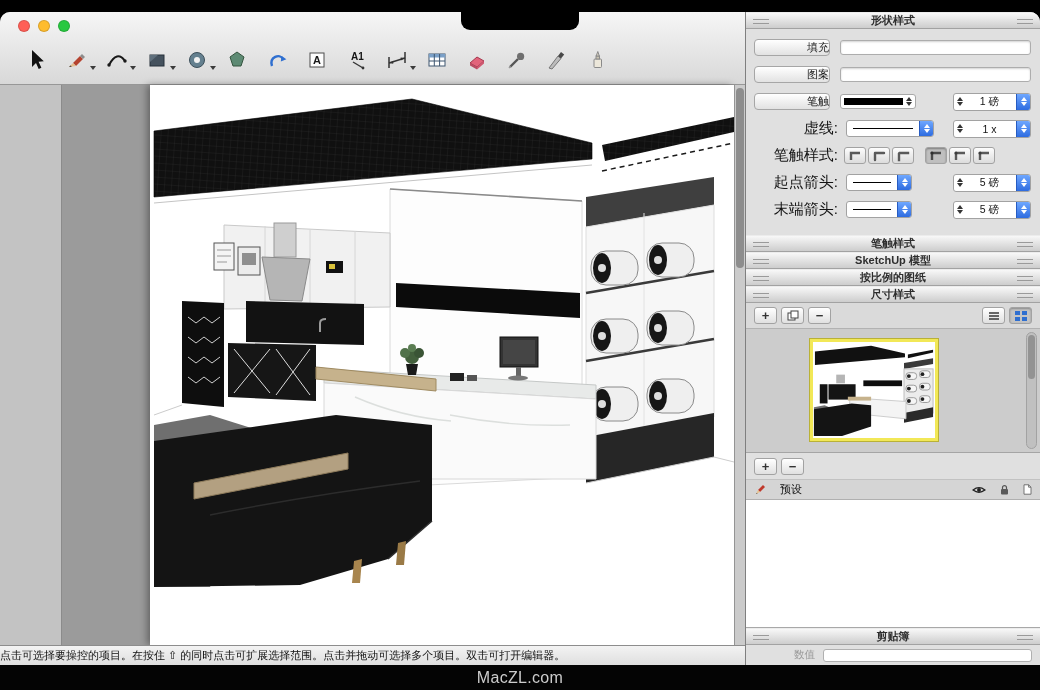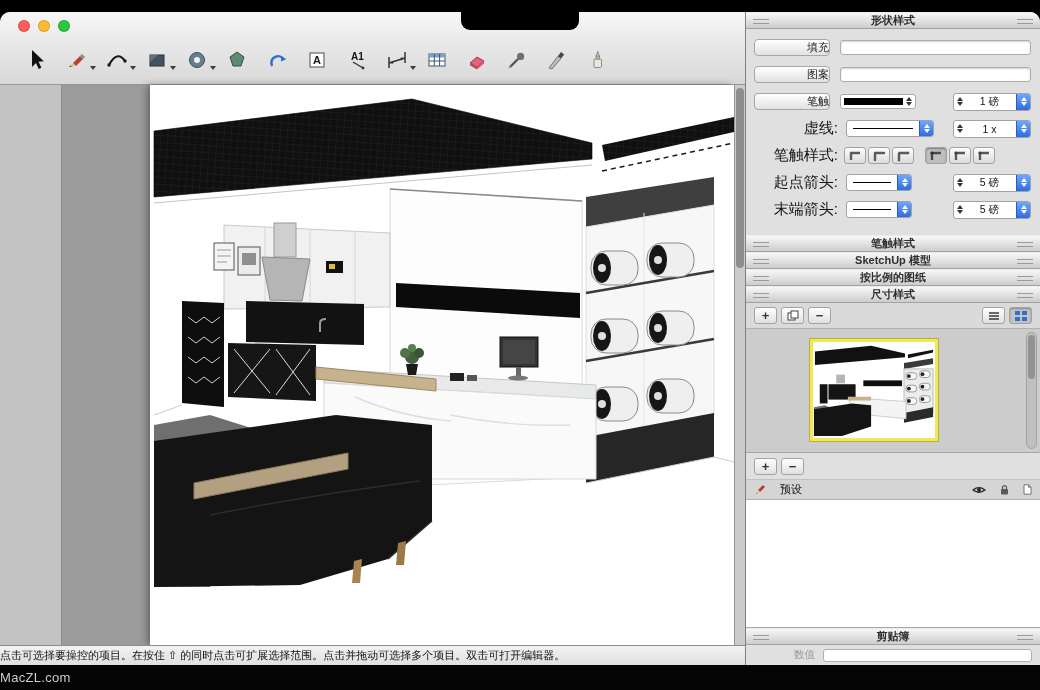--- a/index.html
+++ b/index.html
@@ -79,21 +79,21 @@
   .layer-list { flex:1; background:#fff; border-bottom:1px solid #a8a8a8; }
   .scrap-row { flex:0 0 20px; display:flex; align-items:center; gap:8px; padding-left:48px; padding-right:8px; }
   .scrap-label { font-size:10.5px; color:#9a9a9a; }
   .scrap-field { flex:1; height:13px; background:#fff; border:1px solid #b0b0b0; border-radius:3px; }
 
   
   .statusbar { position:absolute; left:0; bottom:25px; width:745px; height:20px;
                background:linear-gradient(#f3f3f3,#dfdfdf); border-top:1px solid #8d8d8d;
                font-size:11px; line-height:19px; color:#101010; white-space:nowrap; overflow:hidden; }
   .footer { position:absolute; left:0; bottom:0; width:100%; height:25px; background:#040404;
-            color:#cccccc; font-size:13px; text-align:left; line-height:25px; letter-spacing:.3px; }
+            color:#cccccc; font-size:16px; text-align:center; line-height:25px; letter-spacing:.3px; }
 </style>
 </head>
 <body>
 
 <div class="screen">
   <div class="window">
 
     <div class="chrome">
       <div class="traffic">
         <span class="tl" style="background:#ff5f57"></span>

